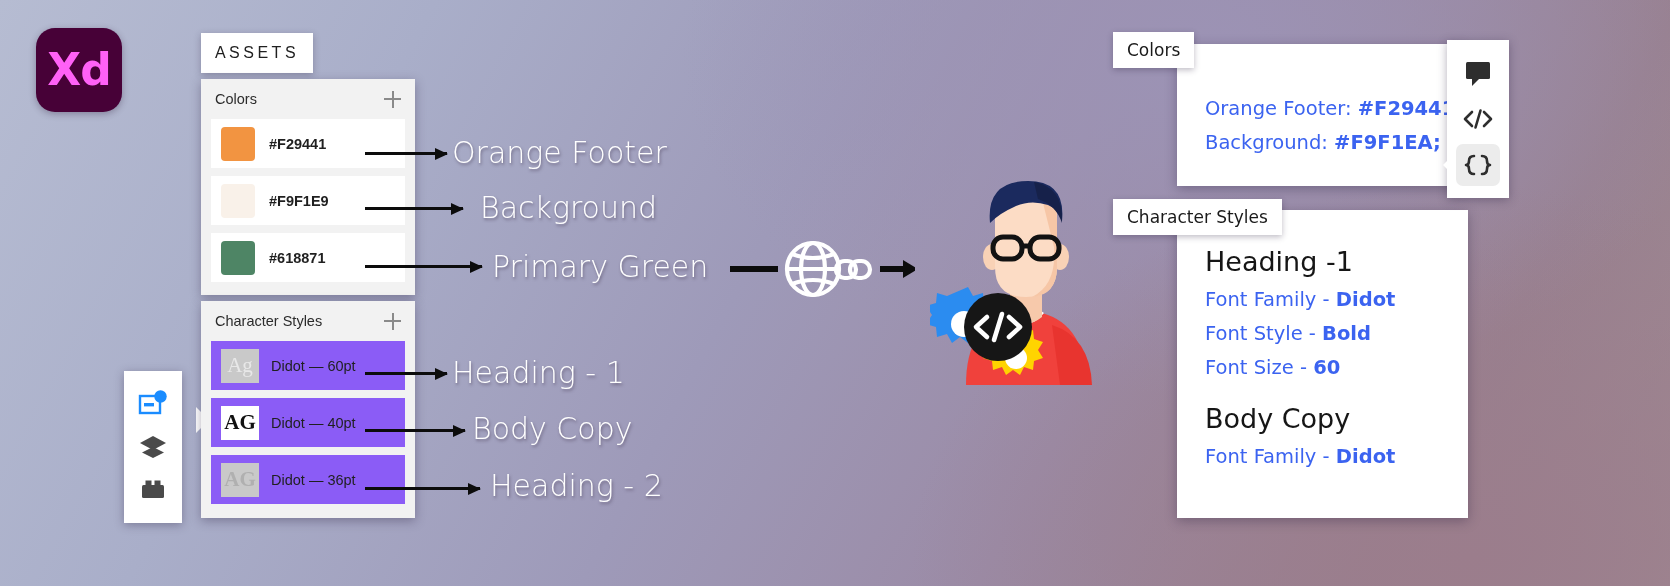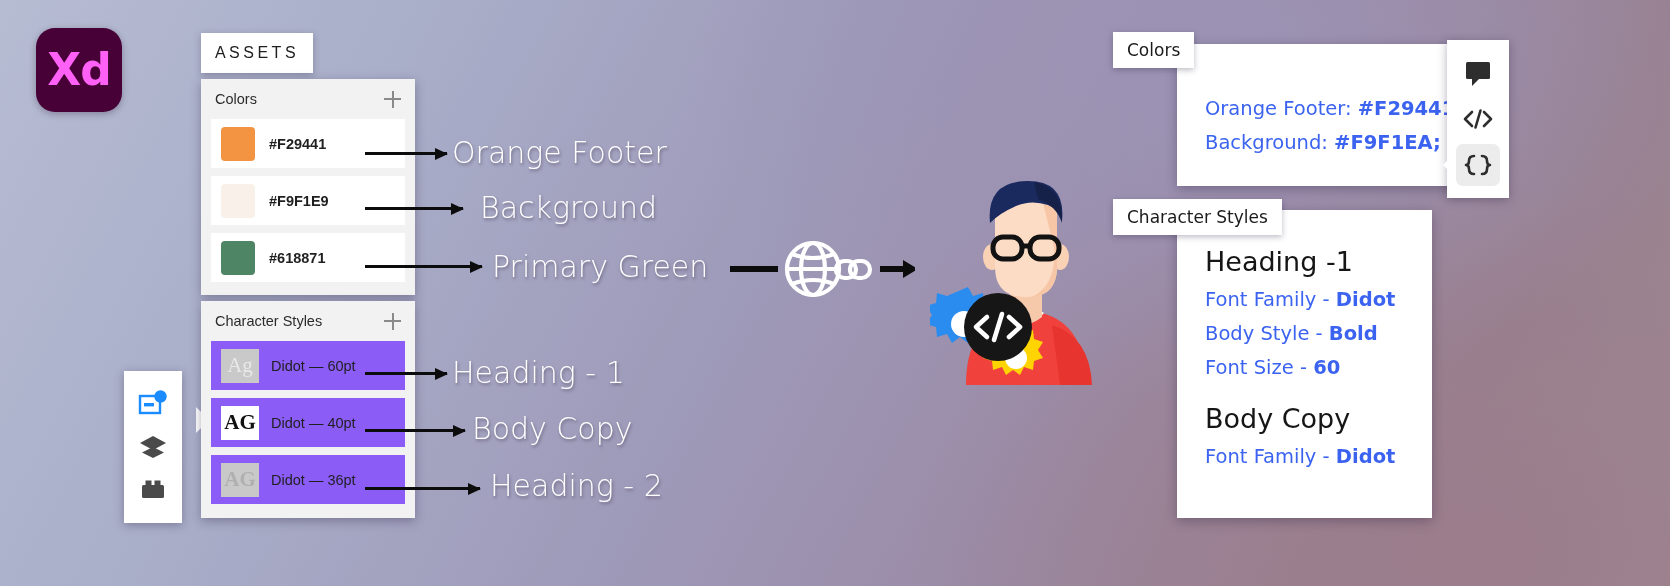--- a/index.html
+++ b/index.html
@@ -344,27 +344,27 @@
       </div>
       <div class="code-line">
         <span>Background: </span><b>#F9F1EA;</b>
       </div>
     </div>
   </div>
 
   <div class="code-tab" style="left:1113px; top:199px;">
     <span>Character Styles</span>
   </div>
-  <div class="code-panel" style="left:1130px; top:210px; width:255px; height:308px; padding-top:36px;">
+  <div class="code-panel" style="left:1130px; top:210px; width:291px; height:308px; padding-top:36px;">
     <div class="cs-title">Heading -1</div>
     <div class="code-line">
       <span>Font Family  - </span><b>Didot</b>
     </div>
     <div class="code-line">
-      <span>Body Style - </span><b>Bold</b>
+      <span>Font Style - </span><b>Bold</b>
     </div>
     <div class="code-line">
       <span>Font Size  -  </span><b>60</b>
     </div>
     <div class="cs-title" style="margin-top:18px;">Body Copy</div>
     <div class="code-line">
       <span>Font Family  - </span><b>Didot</b>
     </div>
   </div>
 

